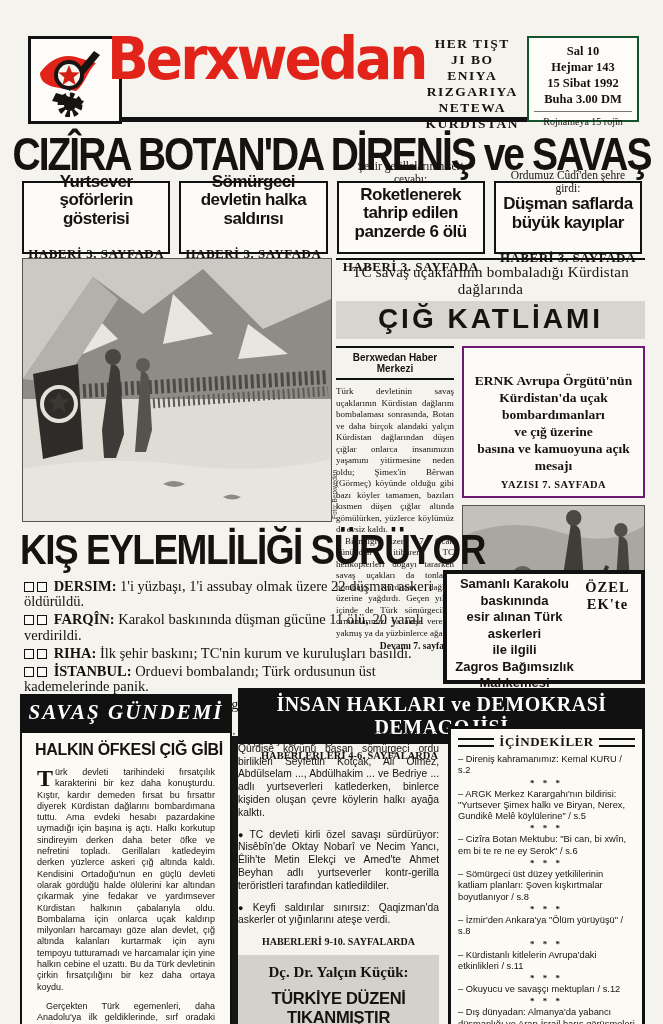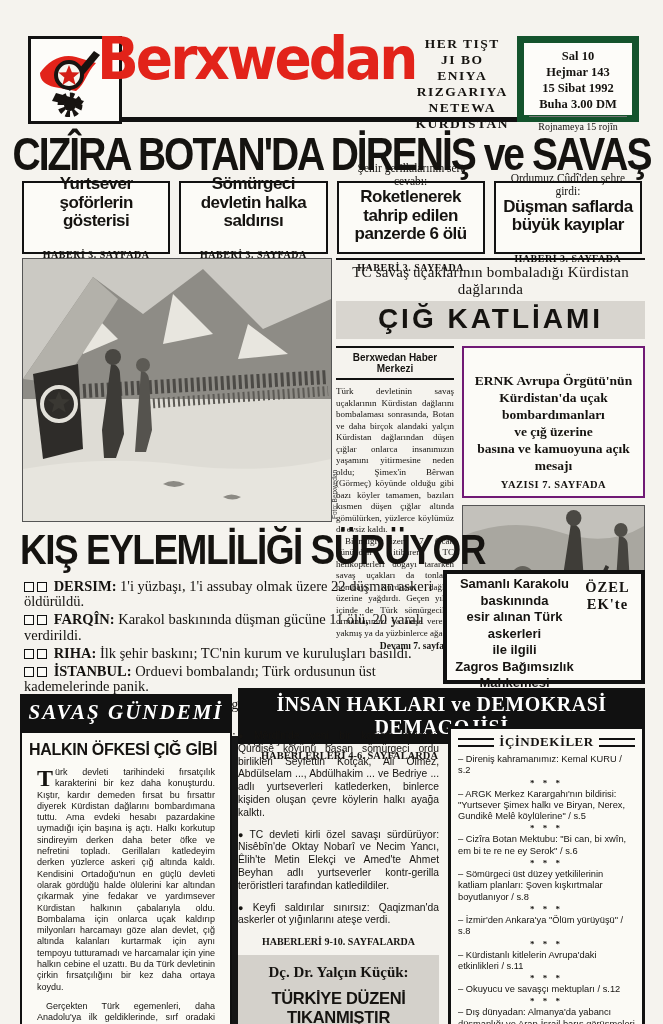--- a/index.html
+++ b/index.html
@@ -16,38 +16,38 @@
                padding:0 8px;min-width:0;}
   .paper-title{font-family:"DejaVu Sans","Liberation Sans",sans-serif;font-weight:800;
                font-size:55px;line-height:54px;color:#e2231a;letter-spacing:-3px;
                text-align:center;transform:scaleY(1.08);transform-origin:bottom;}
   .hatch{height:7px;margin:3px 0 2px;
          background:repeating-linear-gradient(90deg,#444 0 2px,#f5f3ee 2px 5px);
          border-top:1px solid #999;border-bottom:1px solid #999;}
   .tagline{font-family:"Liberation Serif",serif;font-weight:bold;font-size:13.5px;
            letter-spacing:1.5px;text-align:center;padding-bottom:8px;}
   .mast-rule{border-bottom:5px solid #111;}
-  .issue-box{width:102px;flex:none;border:7px solid #14532d;background:#fdfcf9;
+  .issue-box{width:102px;flex:none;border:2px solid #14532d;background:#fdfcf9;
              text-align:center;padding:5px 3px 2px;display:flex;flex-direction:column;}
   .issue-line{font-weight:bold;font-size:12.5px;line-height:16px;}
   .issue-div{border-top:1px solid #777;margin:4px 2px;}
   .issue-foot{font-size:10px;line-height:12px;}
 
   
   #lead-headline{top:128px;left:10px;width:643px;text-align:center;
       font-family:"Liberation Sans",sans-serif;font-weight:900;font-size:39px;
       letter-spacing:-2px;transform:scaleY(1.2);transform-origin:top;white-space:nowrap;}
   #teasers{top:181px;left:22px;width:620px;display:flex;gap:9px;height:73px;}
   .teaser{flex:1;border:2px solid #111;background:#fcfbf7;display:flex;
           flex-direction:column;justify-content:center;text-align:center;padding:2px 3px;}
   .teaser-kicker{font-family:"Liberation Serif",serif;font-size:11.5px;line-height:13px;}
   .teaser-kicker:empty{display:none;}
   .teaser-title{font-family:"Liberation Sans",sans-serif;font-weight:bold;
                 font-size:17px;line-height:18.5px;letter-spacing:-0.5px;}
-  .teaser-ref{font-size:10px;font-weight:bold;letter-spacing:.5px;margin-top:18px;}
+  .teaser-ref{font-size:13px;font-weight:bold;letter-spacing:.5px;margin-top:18px;}
 
   
   #photo-main{top:258px;left:22px;width:308px;height:262px;border:1px solid #555;
               background:#c9c7c1;}
   #photo-caption-vert{top:424px;left:331px;width:10px;height:95px;
       writing-mode:vertical-rl;transform:rotate(180deg);font-size:6.5px;
       font-family:"Liberation Sans",sans-serif;color:#444;}
   #photo-rescue{margin-top:7px;width:100%;height:176px;border:1px solid #555;
                 background:#bdbbb5;box-sizing:border-box;}
   svg{display:block;}
@@ -95,21 +95,21 @@
                letter-spacing:1px;margin-top:3px;}
 
   
   #war-agenda{top:694px;left:20px;width:212px;}
   .wa-band{background:#111;color:#fff;text-align:center;
            font-family:"Liberation Serif",serif;font-style:italic;font-weight:bold;
            font-size:21px;letter-spacing:2px;padding:6px 0;}
   .wa-box{border:2px solid #111;background:#fbfaf5;padding:6px 7px 8px;
           box-shadow:6px 5px 0 #161616;}
   .wa-headline{font-family:"Liberation Sans",sans-serif;font-weight:bold;
-               font-size:16px;text-align:left;margin:2px 0 6px;letter-spacing:-0.3px;}
+               font-size:16px;text-align:right;margin:2px 0 6px;letter-spacing:-0.3px;}
   .wa-para{font-family:"Liberation Sans",sans-serif;font-size:9px;line-height:11.3px;
            text-align:justify;margin:8px;}
   .wa-para + .wa-para{text-indent:9px;margin-top:2px;}
   .wa-para.dropcap::first-letter{float:left;font-size:24px;line-height:20px;
            font-weight:bold;padding:1px 2px 0 0;font-family:"Liberation Serif",serif;}
 
   
   #hr-band{top:688px;left:238px;width:407px;background:#111;color:#fff;
       text-align:center;font-family:"Liberation Serif",serif;font-weight:bold;
       font-size:20px;letter-spacing:.5px;padding:5px 0;}

